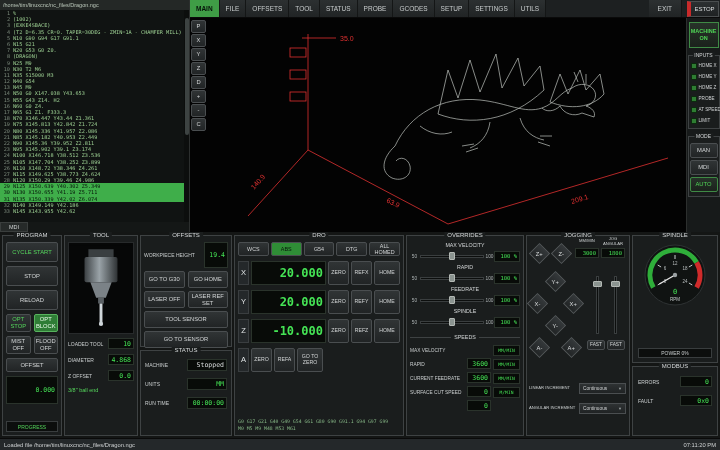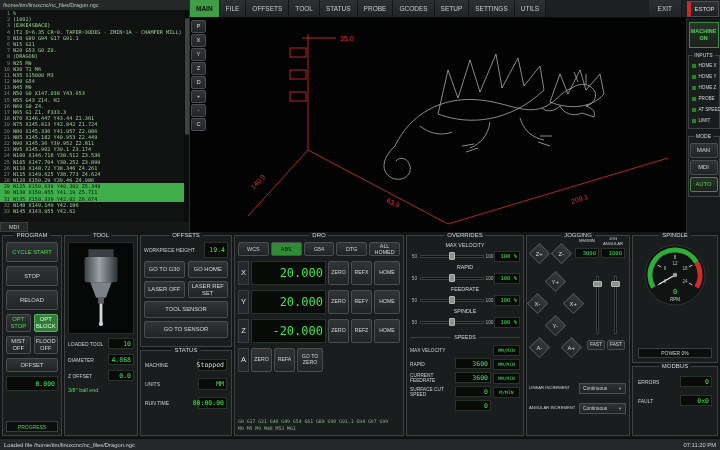--- a/index.html
+++ b/index.html
@@ -68,50 +68,50 @@
 .trow{display:flex;align-items:center;justify-content:space-between;height:13px;}
 .trow .led{width:26px;height:11px;}
 .tooldesc{font-size:5.5px;color:#55d65c;margin-top:2px;}
 
 
 .p-offsets{left:140px;top:235px;width:92px;height:112px;padding:6px 3px 3px 3px;display:flex;flex-direction:column;gap:3px;}
 .orow{display:flex;gap:3px;}
 .orow .btn{flex:1;height:17px;}
 .p-status{left:140px;top:350px;width:92px;height:86px;padding:7px 4px 3px 4px;display:flex;flex-direction:column;gap:5px;}
 .srow{display:flex;align-items:center;justify-content:space-between;height:14px;}
-.srow .led{width:29px;height:12px;text-align:right;}
+.srow .led{width:40px;height:12px;text-align:right;}
 
 
 .p-dro{left:234px;top:235px;width:170px;height:201px;padding:6px 3px 3px 3px;display:flex;flex-direction:column;}
 .drotabs{display:flex;gap:2px;height:14px;margin-bottom:3px;}
 .dro-tab{flex:1;font-size:5.4px;}
 .dro-tab.active{background:#2f8d36;color:#06150a;}
 .axisrow{display:flex;align-items:center;gap:2px;height:27px;margin-bottom:2px;}
 .axname{width:11px;height:24px;background:#24282a;border:1px solid #3a3e40;color:#dfe3e4;font-size:7.5px;display:flex;align-items:center;justify-content:center;flex:none;}
-.droled{flex:1;height:24px;font-size:12px;font-weight:normal;}
+.droled{flex:1;height:24px;font-size:12px;font-weight:bold;}
 .axbtn{width:21px;height:24px;flex:none;font-size:5.2px;}
 .axbtn.wide{width:26px;}
 .drocodes{margin-top:auto;font-size:4.8px;color:#86b786;line-height:1.5;font-family:"DejaVu Sans Mono",monospace;}
 
 
 .p-overrides{left:406px;top:235px;width:118px;height:201px;padding:6px 3px 3px 3px;display:flex;flex-direction:column;}
 .ovrblock{margin-bottom:2px;}
 .ovrlabel{text-align:center;font-size:5.3px;color:#d4d7d8;height:8px;}
 .ovrrow{display:flex;align-items:center;height:12px;}
 .mm{font-size:4.8px;color:#aab0b1;width:9px;text-align:center;flex:none;}
 .hsl{position:relative;flex:1;height:10px;margin:0 1px;}
 .hsl i{position:absolute;left:0;right:0;top:4px;height:3px;background:#0c0e0d;border:1px solid #3a3e3f;}
 .hsl b{position:absolute;left:calc(50% - 3px);top:1px;width:6px;height:8px;background:#8b9490;border:1px solid #b3b8b4;border-radius:1px;}
 .ovled{width:26px;height:11px;flex:none;font-size:5.5px;}
 .speedshdr{display:flex;align-items:center;gap:3px;margin:4px 0 3px 0;}
 .speedshdr:before,.speedshdr:after{content:"";flex:1;height:1px;background:#3e4243;}
 .speedshdr span{font-size:5.3px;color:#d4d7d8;}
 .sprow{display:flex;align-items:center;gap:2px;height:14px;}
 .splabel{flex:1;font-size:4.8px;color:#c9cdce;}
-.spval{width:36px;height:11px;flex:none;margin-top:27px;}
+.spval{width:24px;height:11px;flex:none;margin-top:27px;}
 .spunit{width:27px;height:11px;flex:none;font-size:4.6px;justify-content:center;}
 
 
 .p-jogging{left:526px;top:235px;width:104px;height:201px;}
 .jwrap{position:absolute;inset:0;padding:4px 2px 2px 2px;}
 .diamond{position:absolute;width:15px;height:15px;background:linear-gradient(#34383a,#222526);border:1px solid #54585a;transform:rotate(45deg);display:flex;align-items:center;justify-content:center;cursor:pointer;}
 .diamond span{transform:rotate(-45deg);font-size:5.8px;color:#d8dbdc;}
 .jlbl{position:absolute;font-size:4.2px;color:#c9cdce;text-align:center;line-height:1.1;}
 .jled{position:absolute;height:10px;font-size:5.5px;}
 .vsl{position:absolute;width:9px;}
@@ -427,21 +427,21 @@
     <div class="btn">RELOAD</div>
     <div class="prow">
       <div class="btn green">OPT STOP</div>
       <div class="btn on">OPT BLOCK</div>
     </div>
     <div class="prow">
       <div class="btn">MIST OFF</div>
       <div class="btn">FLOOD OFF</div>
     </div>
     <div class="btn" style="height:14px">OFFSET</div>
-    <div class="led" style="height:15px">0.000</div>
+    <div class="led" style="height:28px">0.000</div>
     <div class="progress">PROGRESS</div>
   </div>
 
   <div class="panel p-tool">
     <div class="ptitle">TOOL</div>
     <div class="toolimg">
       <svg width="66" height="88" viewBox="0 0 66 88">
         <defs>
           <linearGradient id="g1" x1="0" y1="0" x2="1" y2="0">
             <stop offset="0" stop-color="#3c4144"></stop>
@@ -470,21 +470,21 @@
         <span class="lbl">Z OFFSET</span>
         <div class="led">0.0</div>
       </div>
     <div class="tooldesc">3/8" ball end</div>
   </div>
 
   <div class="panel p-offsets">
     <div class="ptitle">OFFSETS</div>
     <div class="orow" style="align-items:center">
       <span class="lbl" style="flex:1;line-height:1.2">WORKPIECE HEIGHT</span>
-      <div class="led" style="width:24px;height:16px">19.4</div>
+      <div class="led" style="width:24px;height:26px">19.4</div>
     </div>
     <div class="orow">
       <div class="btn">GO TO G30</div>
       <div class="btn">GO HOME</div>
     </div>
     <div class="orow">
       <div class="btn">LASER OFF</div>
       <div class="btn">LASER REF SET</div>
     </div>
     <div class="orow">
@@ -534,21 +534,21 @@
         <div class="axisrow">
           <span class="axname">Y</span>
           <div class="led droled">20.000</div>
           <div class="btn axbtn">ZERO</div>
           <div class="btn axbtn">REFY</div>
           <div class="btn axbtn wide">HOME</div>
         </div>
 
         <div class="axisrow">
           <span class="axname">Z</span>
-          <div class="led droled">-20.000</div>
+          <div class="led droled">-10.000</div>
           <div class="btn axbtn">ZERO</div>
           <div class="btn axbtn">REFZ</div>
           <div class="btn axbtn wide">HOME</div>
         </div>
 
         <div class="axisrow">
           <span class="axname">A</span>
           <div class="btn axbtn">ZERO</div>
           <div class="btn axbtn">REFA</div>
           <div class="btn axbtn wide">GO TO ZERO</div>

